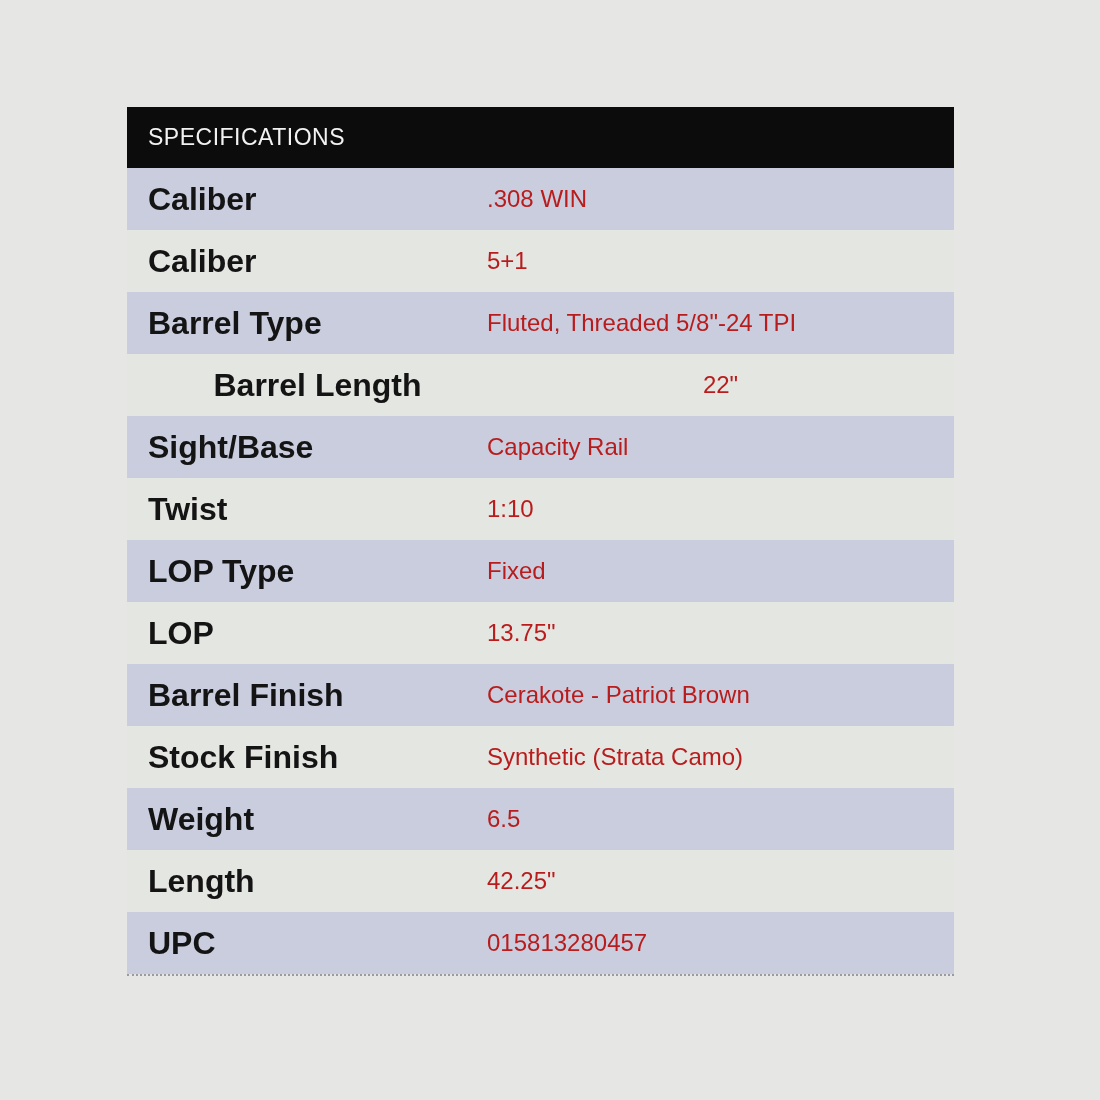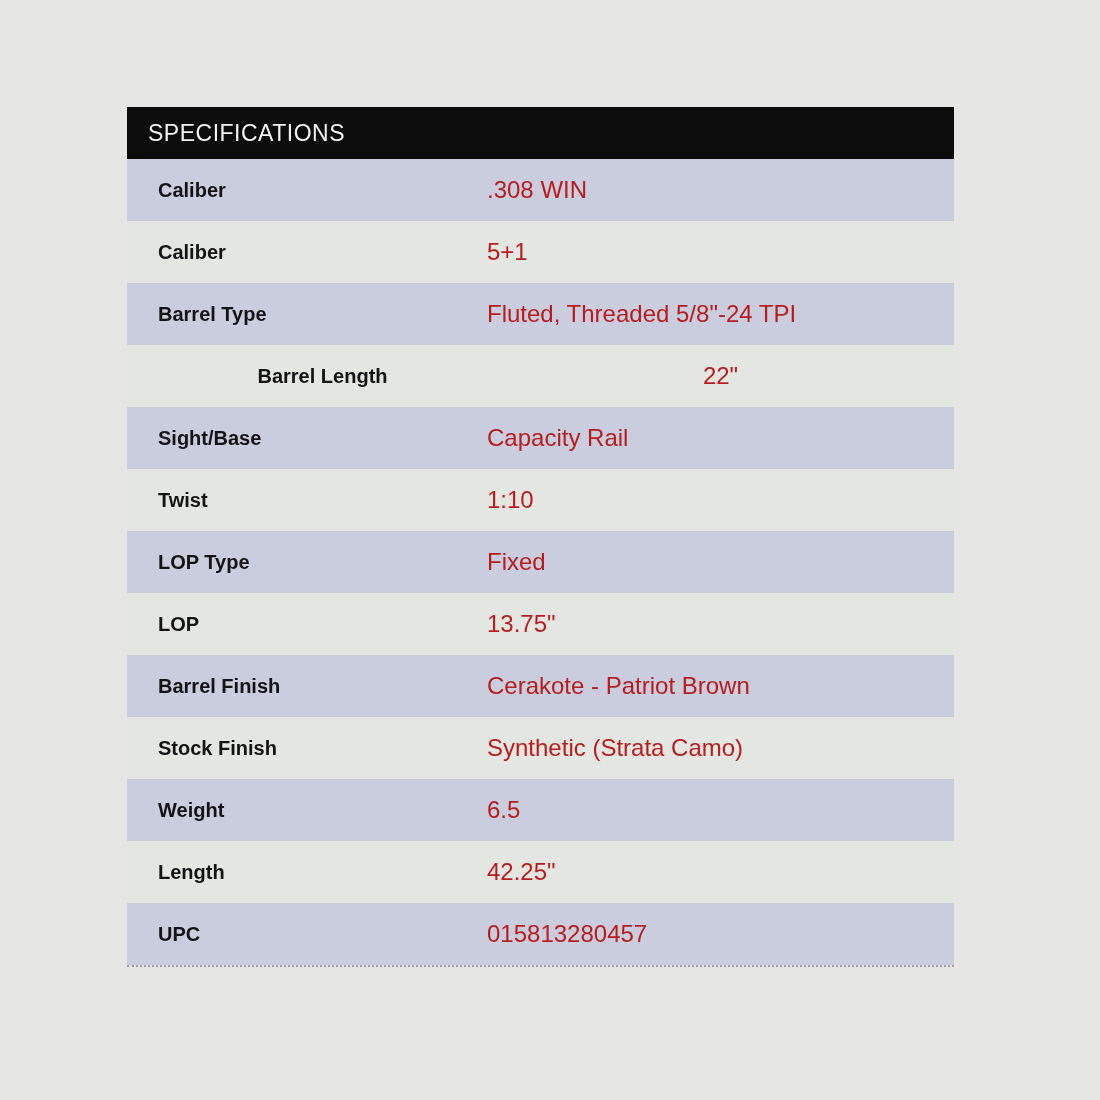--- a/index.html
+++ b/index.html
@@ -15,21 +15,21 @@
     position: relative;
   }
   .spec-table {
     position: absolute;
     left: 127px;
     top: 107px;
     width: 827px;
     border-bottom: 2px dotted #9a9aa0;
   }
   .spec-header {
-    height: 52px;
+    height: 61px;
     background: #0c0c0c;
     display: flex;
     align-items: center;
     padding-left: 21px;
     box-sizing: border-box;
   }
   .spec-header .title {
     color: #f2f2f2;
     font-size: 23px;
     font-weight: 500;
@@ -38,24 +38,24 @@
   .spec-row {
     height: 62px;
     display: flex;
     align-items: center;
     box-sizing: border-box;
   }
   .spec-row.odd  { background: #c9cdde; }
   .spec-row.even { background: #e4e6e2; }
   .spec-label {
     width: 360px;
-    padding-left: 31px;
+    padding-left: 21px;
     box-sizing: border-box;
     font-weight: bold;
-    font-size: 20px;
+    font-size: 32px;
     color: #141414;
     flex: 0 0 auto;
   }
   .spec-value {
     flex: 1 1 auto;
     font-size: 24px;
     color: #b91c1c;
   }
 </style>
 </head>

